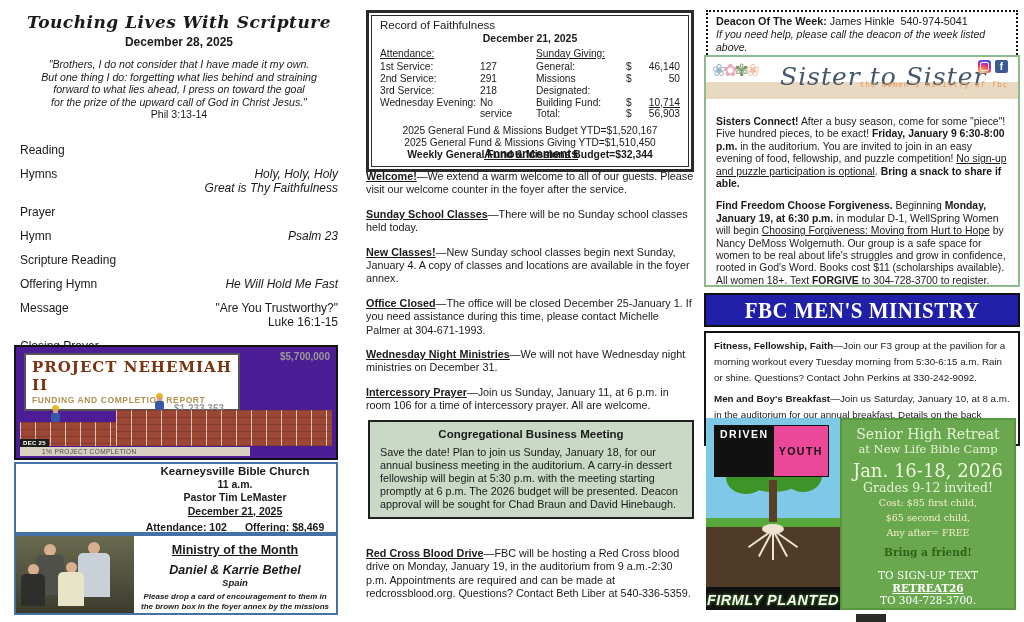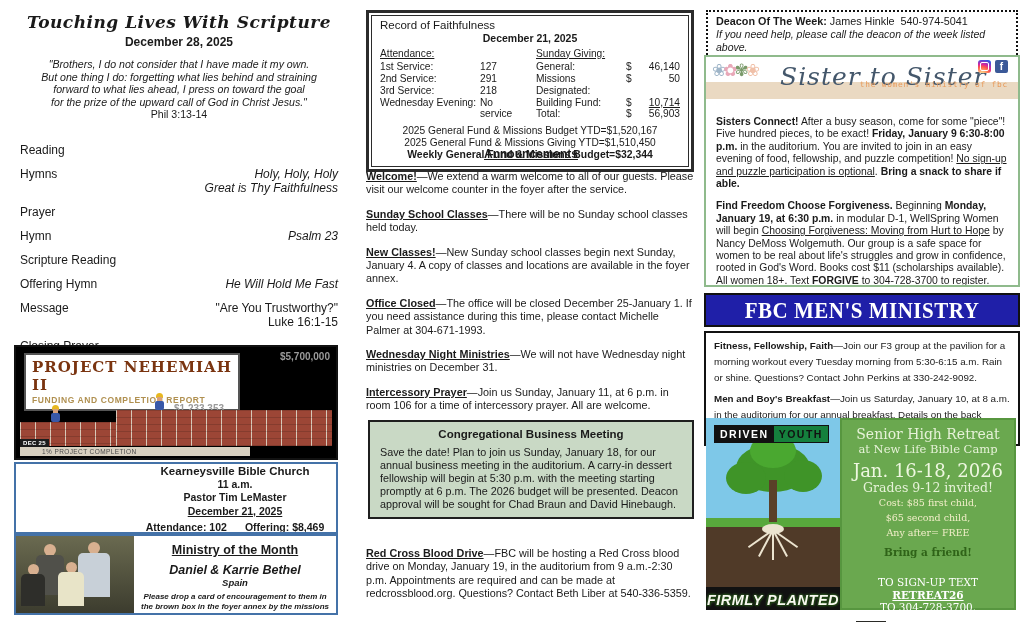--- a/index.html
+++ b/index.html
@@ -16,21 +16,21 @@
   .quote{font-size:10.6px;font-style:italic;text-align:center;margin-top:9px;line-height:12.6px;}
   .quote-ref{font-size:10.6px;text-align:center;line-height:13px;}
   .service{margin-top:22px;}
   .svc-row{display:flex;justify-content:space-between;margin-bottom:10px;font-size:12px;line-height:14px;}
   .svc-label{white-space:nowrap;}
   .svc-value{text-align:right;font-style:italic;}
   .svc-plain .svc-value{font-style:normal;}
 
   
   .neh{position:absolute;left:14px;top:345px;width:320px;height:111px;border:2px solid #111;
-       background:#000000;overflow:hidden;}
+       background:#4c1d95;overflow:hidden;}
   .neh-goal{position:absolute;right:6px;top:4px;font-size:10px;font-weight:bold;color:#9a9a9a;}
   .neh-titlebox{position:absolute;left:8px;top:6px;width:200px;border:2px solid #555;
                 background:#fff;padding:3px 6px 4px;}
   .neh-title{font-family:"DejaVu Serif",serif;font-weight:800;font-size:15px;color:#7a3410;letter-spacing:1px;}
   .neh-sub{font-size:8.5px;font-weight:bold;color:#b09050;letter-spacing:.6px;margin-top:1px;}
   .neh-raised{position:absolute;left:158px;top:56px;font-size:10px;font-weight:bold;color:#9a9a9a;}
   .wall{position:absolute;background-color:#9c4636;
         background-image:linear-gradient(#00000026 1px,transparent 1px),
                          linear-gradient(90deg,#d8c8b8 1px,transparent 1px);
         background-size:15px 7px;}
@@ -129,41 +129,41 @@
 
   .mens-box{position:absolute;left:704px;top:331px;width:316px;min-height:72px;border:2px solid #111;
             box-sizing:border-box;background:#fff;padding:5px 8px;}
   .mens-p{font-size:9.8px;line-height:16px;margin:0 0 5px;}
   .mens-p:last-child{margin-bottom:0;}
 
   .youth{position:absolute;left:706px;top:418px;width:310px;height:192px;display:flex;}
   .y-left{flex:0 0 134px;position:relative;background:linear-gradient(#7ec8e8 52%,#58a83c 52% 57%,#503a28 57% 88%,#111 88%);overflow:hidden;}
   .y-logo{position:absolute;left:8px;top:7px;display:inline-flex;border:1px solid #111;background:#fff;}
   .y-logo-driven{background:#111;color:#fff;font-size:10.5px;font-weight:bold;letter-spacing:1.5px;padding:2px 5px;}
-  .y-logo-youth{background:#15803d;color:#111;font-size:10.5px;font-weight:bold;letter-spacing:1.5px;padding:2px 5px;}
+  .y-logo-youth{background:#ec4899;color:#111;font-size:10.5px;font-weight:bold;letter-spacing:1.5px;padding:19px 5px;}
   .trunk{position:absolute;left:63px;top:62px;width:8px;height:42px;background:#5a4028;}
   .canopy{position:absolute;border-radius:50%;background:#3f9428;}
   .c1{left:30px;top:26px;width:74px;height:48px;}
   .c2{left:20px;top:44px;width:40px;height:32px;}
   .c3{left:78px;top:42px;width:38px;height:32px;}
   .c4{left:44px;top:16px;width:46px;height:34px;background:#4aa830;}
   .root{position:absolute;left:66px;top:112px;width:2px;height:30px;background:#ece4d0;transform-origin:top center;}
   .root-blob{position:absolute;left:56px;top:106px;width:22px;height:10px;border-radius:50%;background:#ece4d0;}
   .firmly{position:absolute;left:0;right:0;bottom:2px;text-align:center;font-weight:900;font-style:italic;
           font-size:14.5px;color:#f8f8f0;letter-spacing:.5px;
           text-shadow:1px 1px 0 #1a3a10,-1px 1px 0 #1a3a10,0 0 3px #58c838;}
   .y-right{flex:1;background:#6aa84f;border:2px solid #57963f;box-sizing:border-box;
            text-align:center;font-family:"DejaVu Serif",serif;padding:6px 4px 4px;position:relative;}
   .y-title{font-size:14px;color:#e6f2d8;line-height:17px;}
   .y-sub{font-size:11.5px;color:#e6f2d8;line-height:13px;}
   .y-dates{font-size:18px;color:#eef7e0;line-height:20px;margin-top:5px;}
   .y-grades{font-size:12.5px;color:#e6f2d8;line-height:14px;}
   .y-cost{font-size:9.5px;color:#f2eec9;line-height:15px;margin-top:0;}
   .y-bring{font-size:10.5px;font-weight:bold;color:#2f6318;margin-top:6px;}
-  .y-signup{font-size:10.5px;color:#fff;line-height:12.5px;margin-top:18px;}
+  .y-signup{font-size:10.5px;color:#fff;line-height:12.5px;margin-top:11px;}
   .y-speaker{display:flex;align-items:center;gap:6px;margin:7px 0 0 10px;text-align:left;}
   .spk-photo{flex:0 0 30px;height:36px;background:#2a2a26;position:relative;}
 </style>
 </head>
 <body>
 
 <div class="page">
 
   <div class="left-top">
     <div class="lt-title">Touching Lives With Scripture</div>

